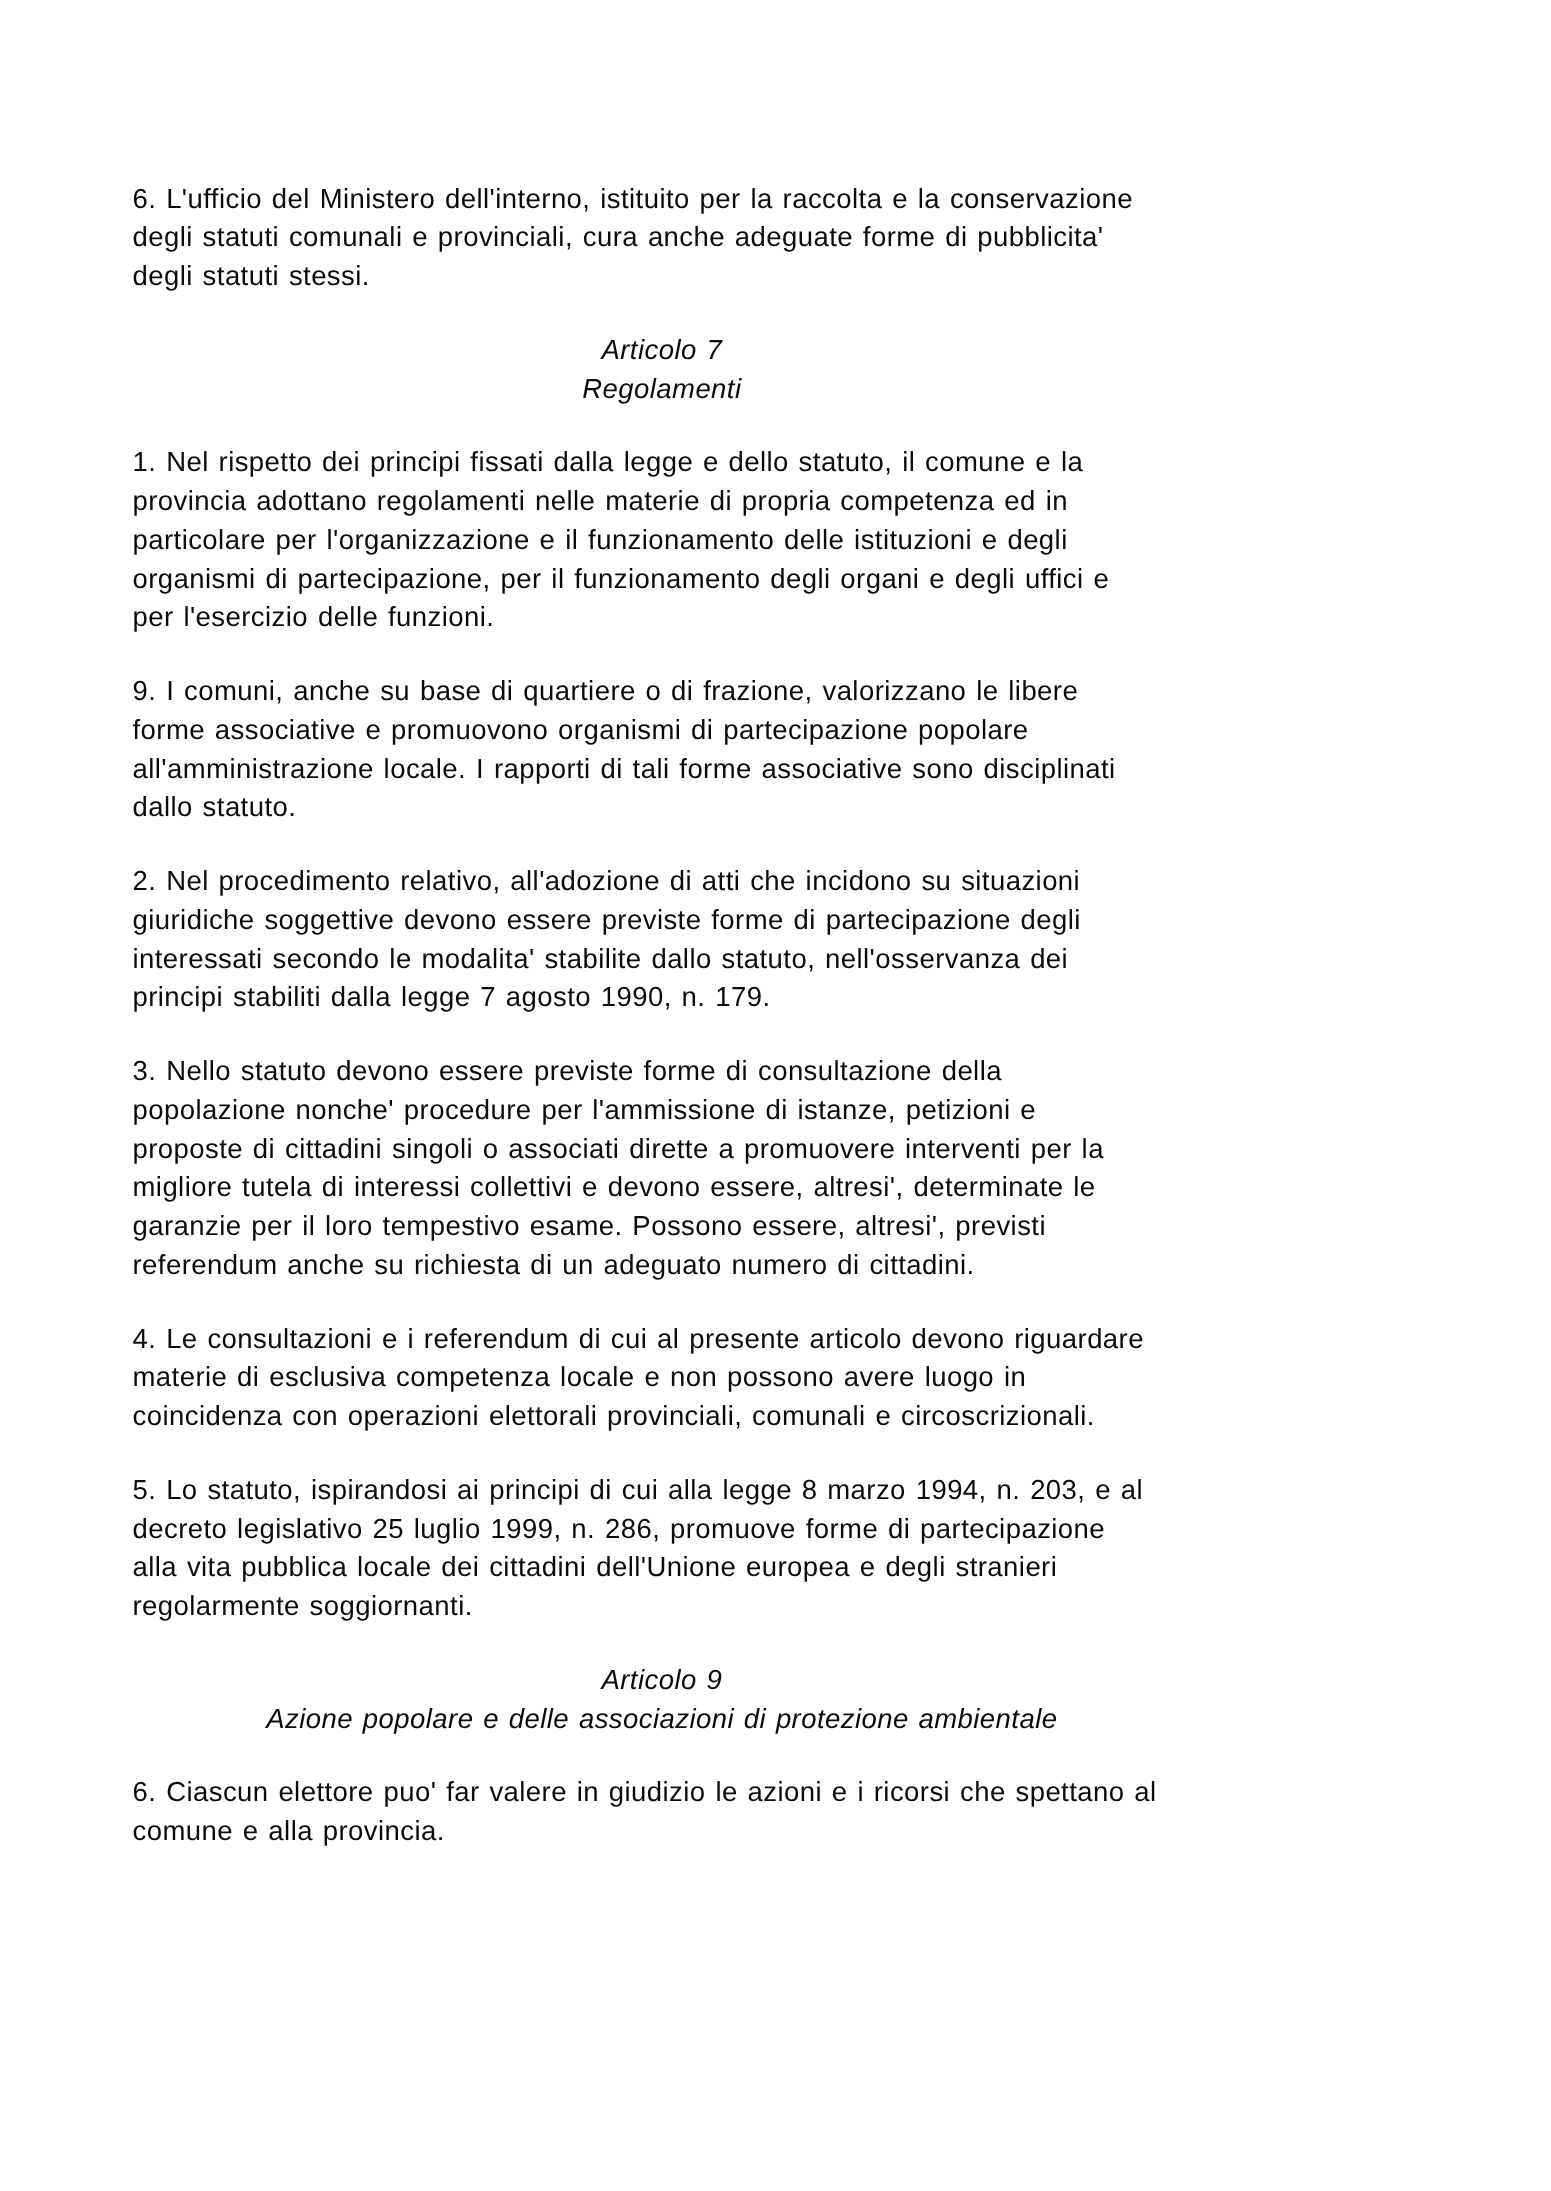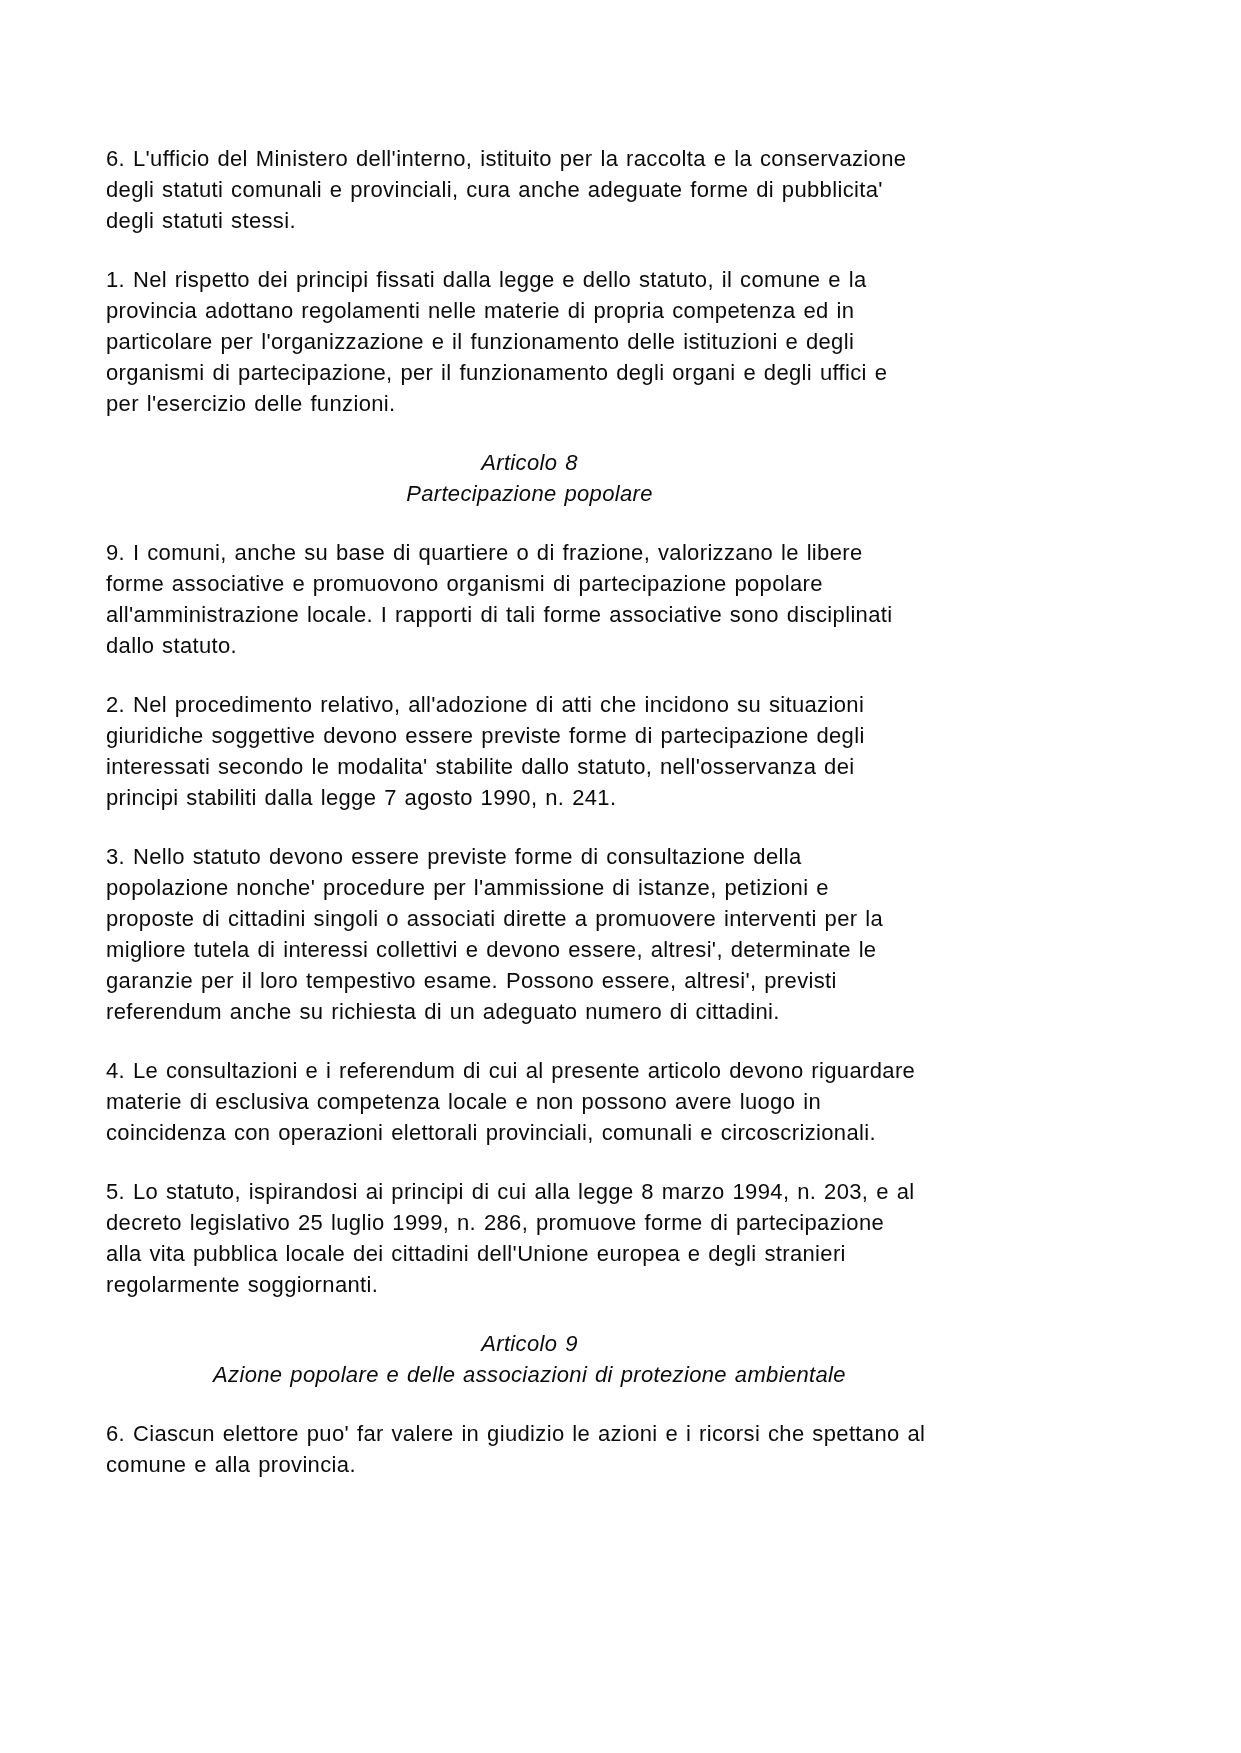--- a/index.html
+++ b/index.html
@@ -32,35 +32,35 @@
     text-align: center;
   }
 </style>
 </head>
 <body>
 
 <main class="doc">
   <p class="para">6. L'ufficio del Ministero dell'interno, istituito per la raccolta e la conservazione
 degli statuti comunali e provinciali, cura anche adeguate forme di pubblicita'
 degli statuti stessi.</p>
+  <div class="heading">Articolo 7
+Regolamenti</div>
   <p class="para">1. Nel rispetto dei principi fissati dalla legge e dello statuto, il comune e la
 provincia adottano regolamenti nelle materie di propria competenza ed in
 particolare per l'organizzazione e il funzionamento delle istituzioni e degli
 organismi di partecipazione, per il funzionamento degli organi e degli uffici e
 per l'esercizio delle funzioni.</p>
-  <div class="heading">Articolo 8
-Partecipazione popolare</div>
   <p class="para">9. I comuni, anche su base di quartiere o di frazione, valorizzano le libere
 forme associative e promuovono organismi di partecipazione popolare
 all'amministrazione locale. I rapporti di tali forme associative sono disciplinati
 dallo statuto.</p>
   <p class="para">2. Nel procedimento relativo, all'adozione di atti che incidono su situazioni
 giuridiche soggettive devono essere previste forme di partecipazione degli
 interessati secondo le modalita' stabilite dallo statuto, nell'osservanza dei
-principi stabiliti dalla legge 7 agosto 1990, n. 241.</p>
+principi stabiliti dalla legge 7 agosto 1990, n. 179.</p>
   <p class="para">3. Nello statuto devono essere previste forme di consultazione della
 popolazione nonche' procedure per l'ammissione di istanze, petizioni e
 proposte di cittadini singoli o associati dirette a promuovere interventi per la
 migliore tutela di interessi collettivi e devono essere, altresi', determinate le
 garanzie per il loro tempestivo esame. Possono essere, altresi', previsti
 referendum anche su richiesta di un adeguato numero di cittadini.</p>
   <p class="para">4. Le consultazioni e i referendum di cui al presente articolo devono riguardare
 materie di esclusiva competenza locale e non possono avere luogo in
 coincidenza con operazioni elettorali provinciali, comunali e circoscrizionali.</p>
   <p class="para">5. Lo statuto, ispirandosi ai principi di cui alla legge 8 marzo 1994, n. 203, e al

